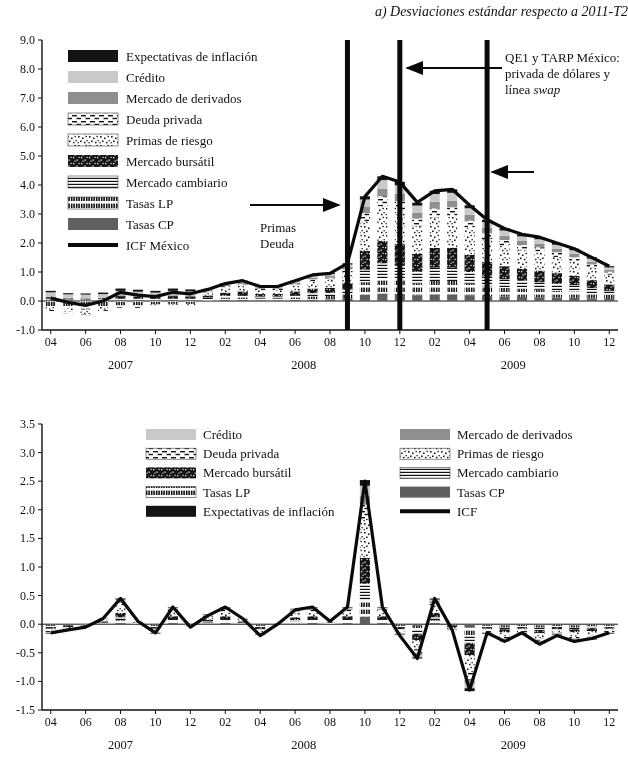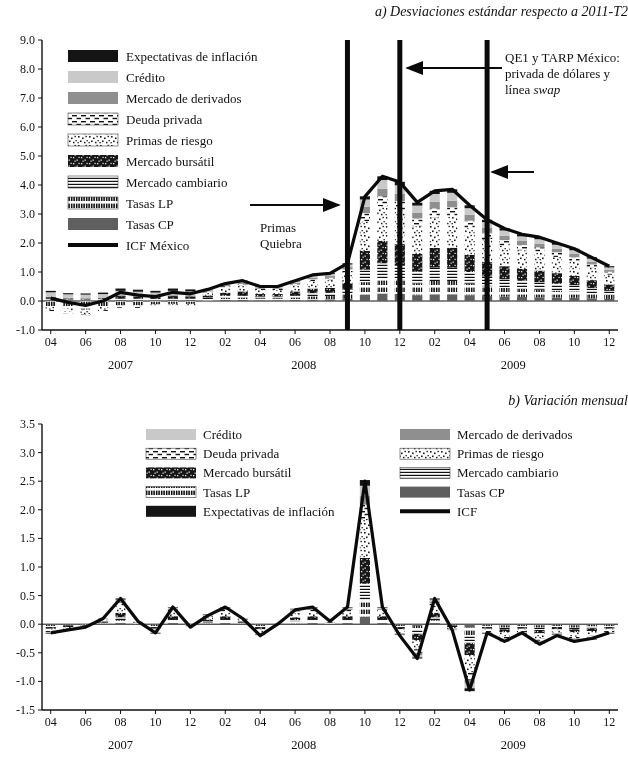--- a/index.html
+++ b/index.html
@@ -808,24 +808,23 @@
         </g>
       </g>
       <g>
         <line x1="250" y1="205" x2="339" y2="205" stroke="#0a0a0a" stroke-width="2" marker-end="url(#arrowhead)"></line>
         <line x1="502" y1="68" x2="407" y2="68" stroke="#0a0a0a" stroke-width="2" marker-end="url(#arrowhead)"></line>
         <line x1="534" y1="172" x2="492" y2="172" stroke="#0a0a0a" stroke-width="2" marker-end="url(#arrowhead)"></line>
       </g>
     </svg>
 
   <div class="panel-title" id="title-a">a) Desviaciones estándar respecto a 2011-T2</div>
-  <div class="panel-title" id="title-b">b) Variación mensual</div>
 
   <div class="ann" id="ann-lehman">
     <div>Primas</div>
-    <div>Quiebra</div>
+    <div>Deuda</div>
   </div>
 
   <div class="ann" id="ann-qe1">
     <span>QE1 y TARP México: privada de dólares y línea </span><em>swap</em>
   </div>
 
 </div>
 
 </body></html>

